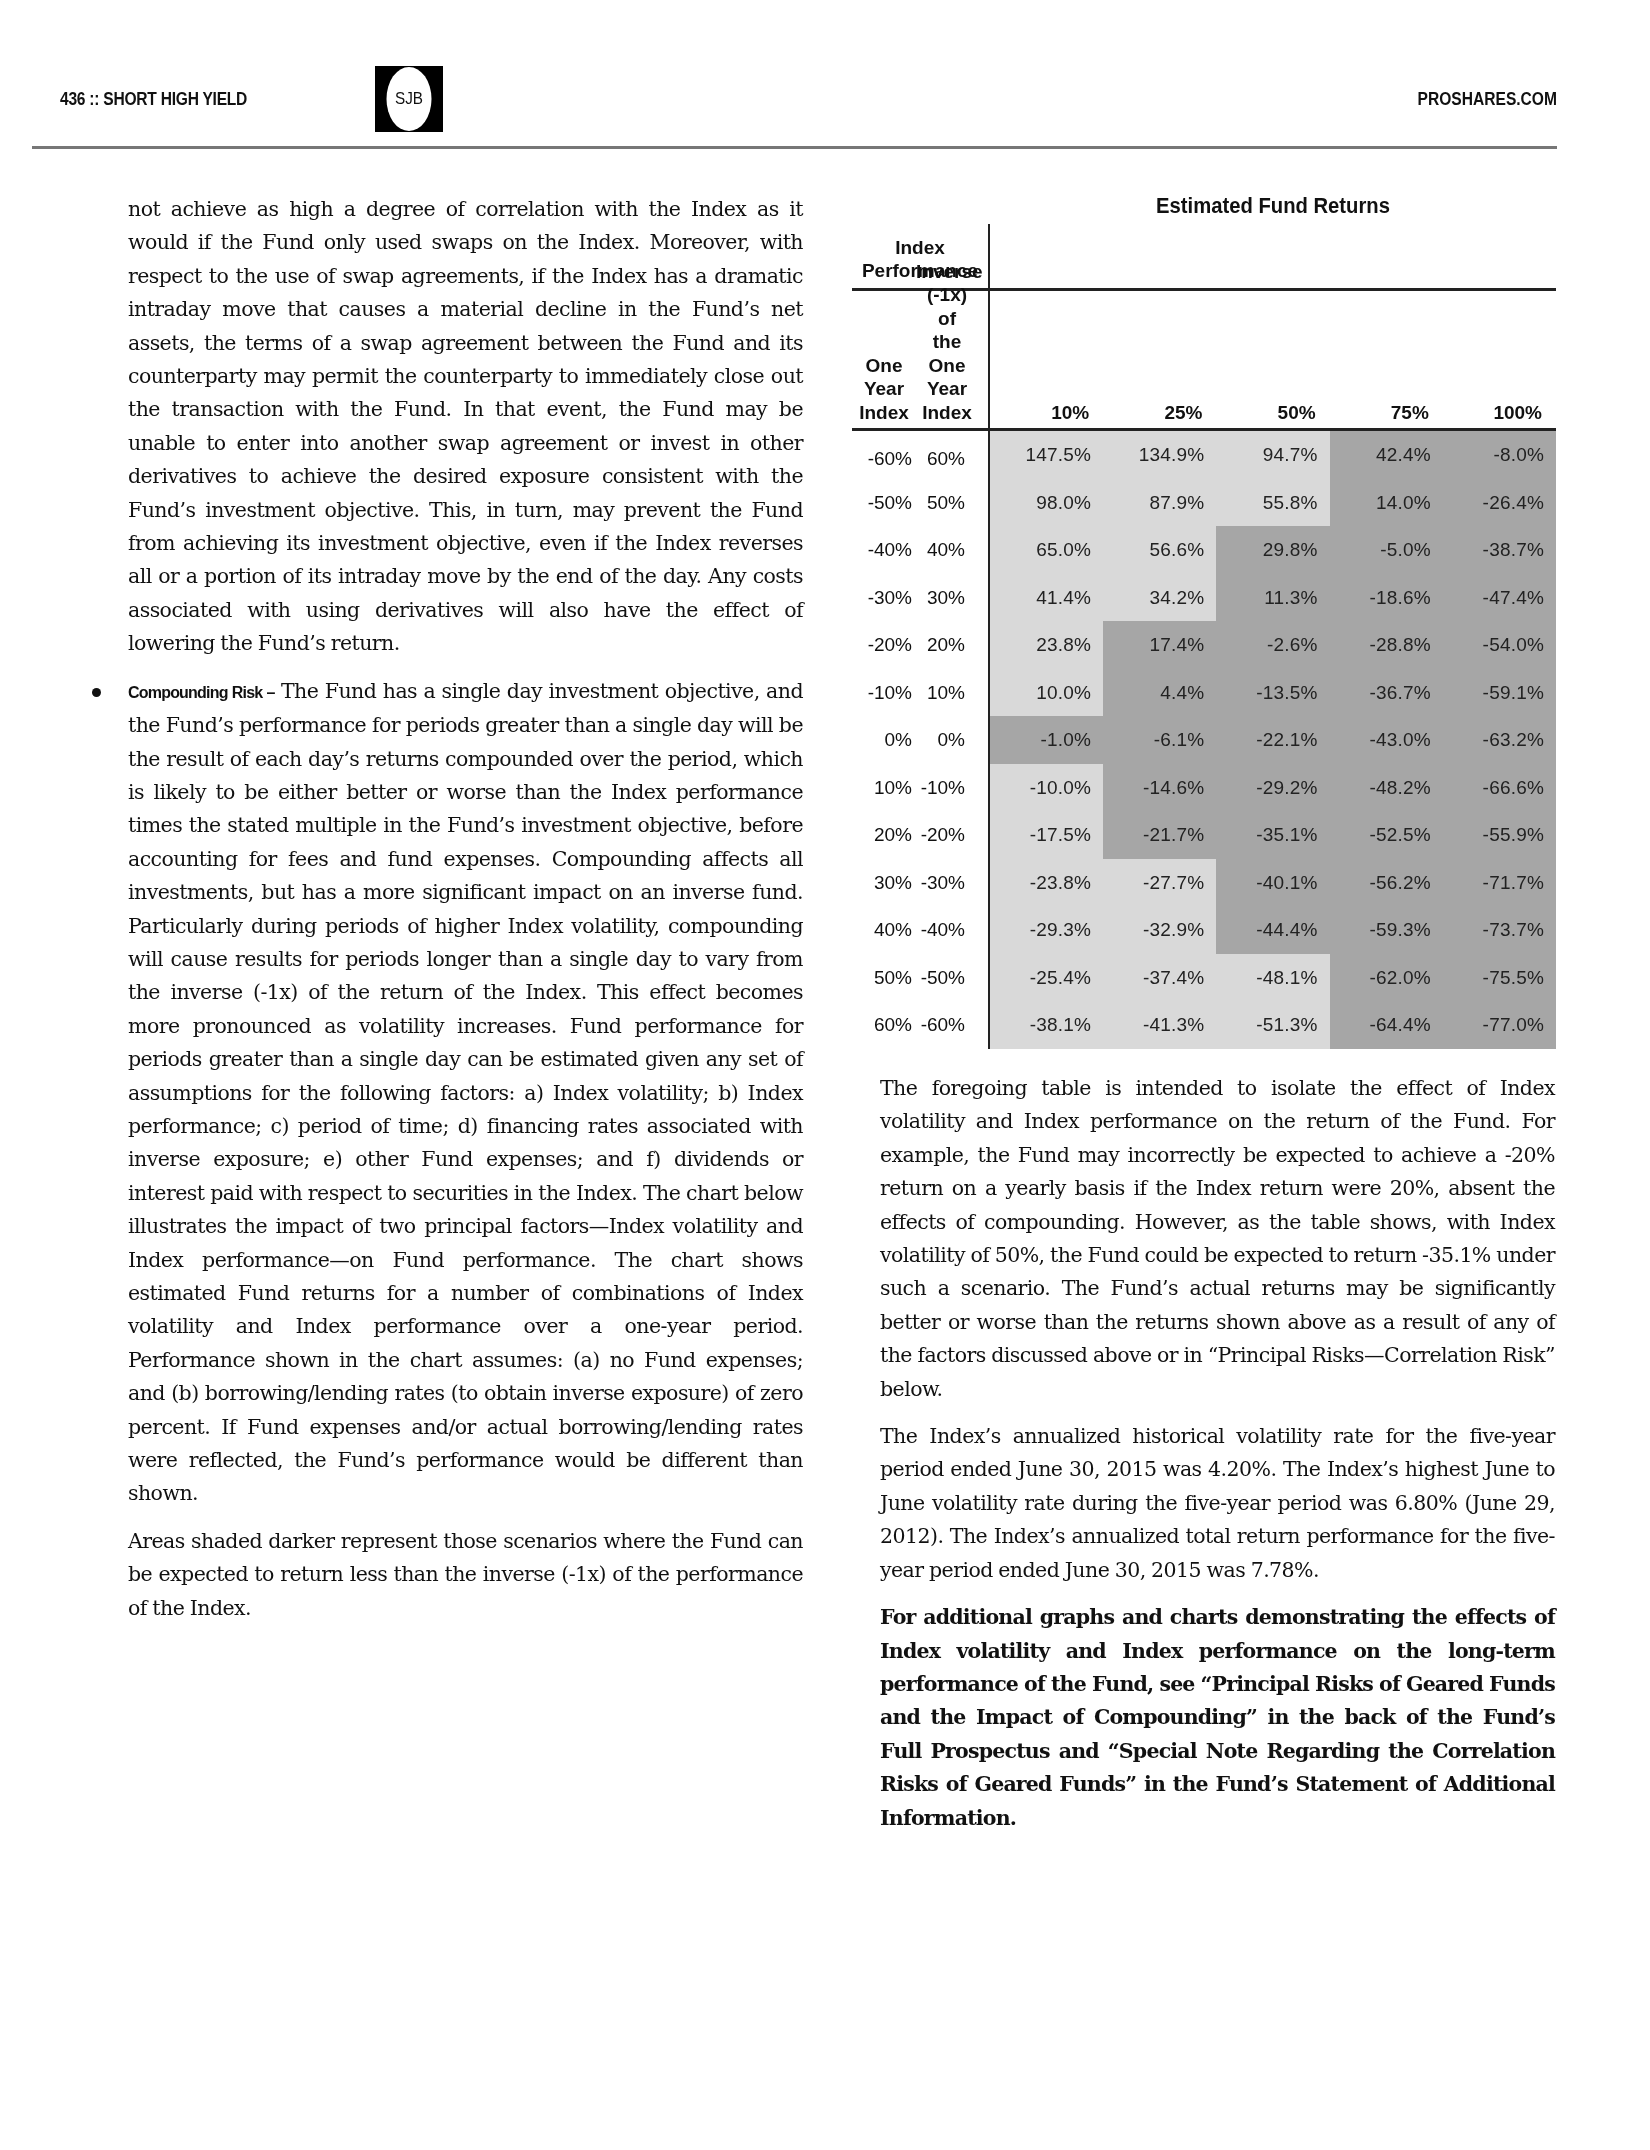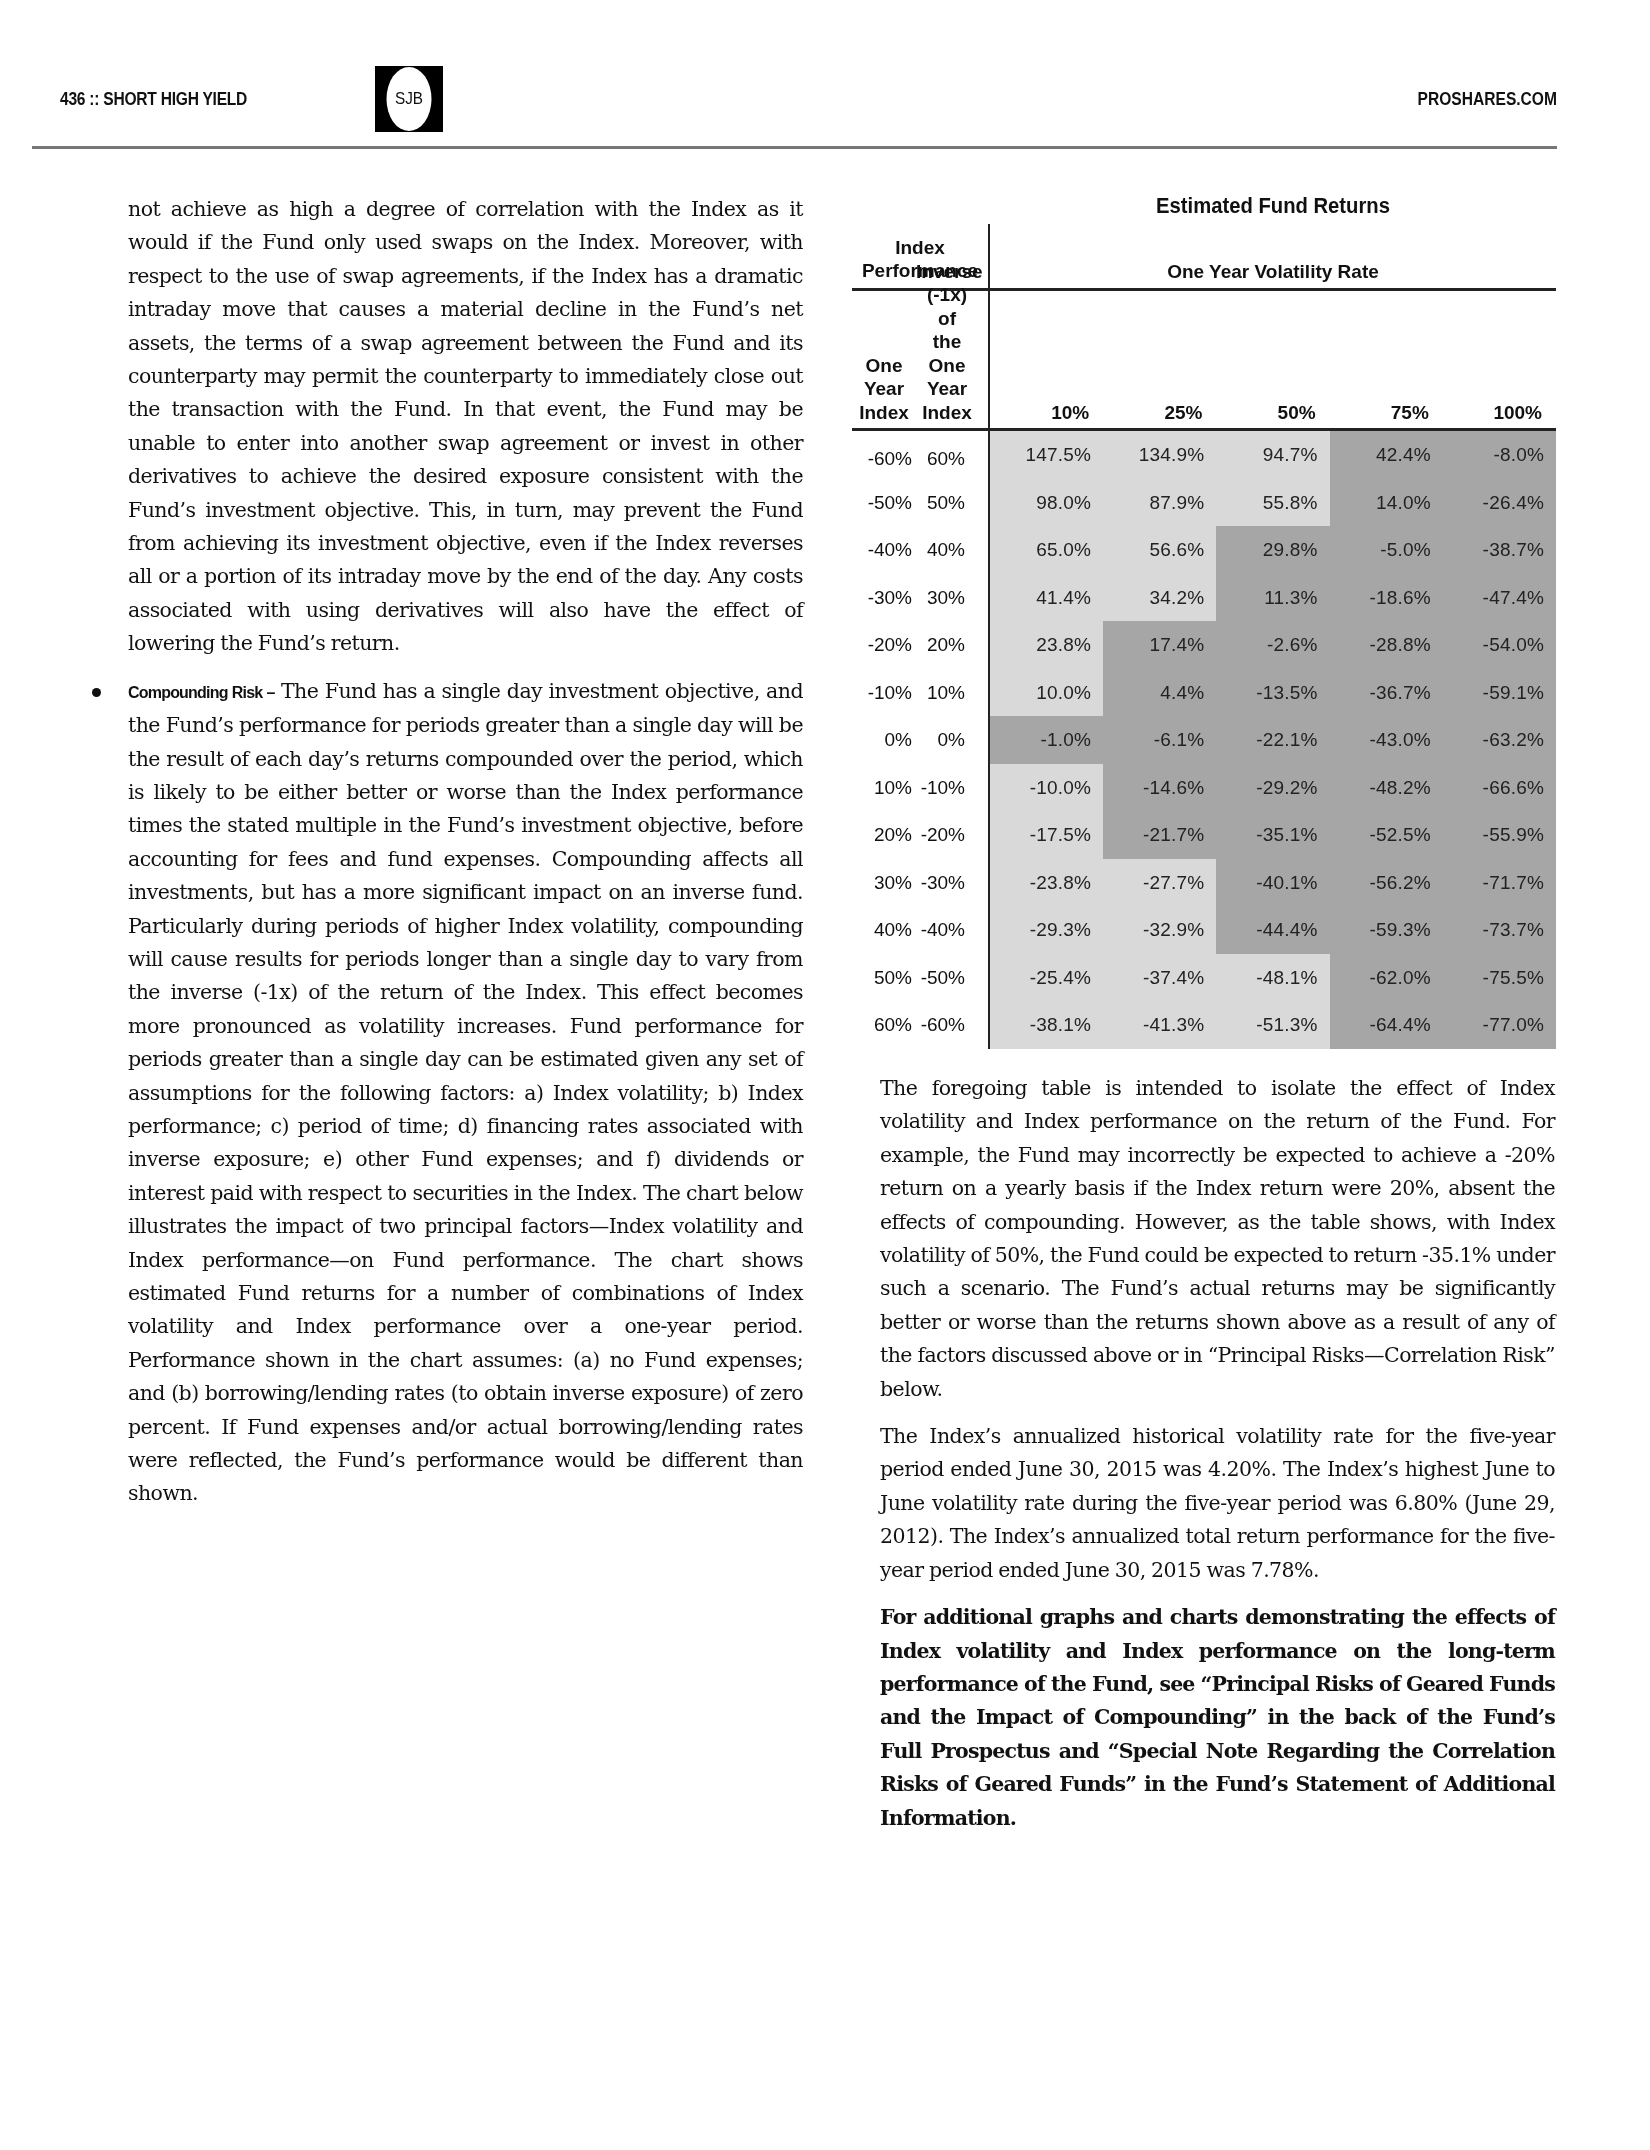--- a/index.html
+++ b/index.html
@@ -48,30 +48,30 @@
   <div class="hdr-right">PROSHARES.COM</div>
   <div class="hdr-rule"></div>
 </div>
 
 <div class="col col-left">
   <p>not achieve as high a degree of correlation with the Index as it would if the Fund only used swaps on the Index. Moreover, with respect to the use of swap agreements, if the Index has a dramatic intraday move that causes a material decline in the Fund’s net assets, the terms of a swap agreement between the Fund and its counterparty may permit the counterparty to immediately close out the transaction with the Fund. In that event, the Fund may be unable to enter into another swap agreement or invest in other derivatives to achieve the desired exposure consistent with the Fund’s investment objective. This, in turn, may prevent the Fund from achieving its investment objective, even if the Index reverses all or a portion of its intraday move by the end of the day. Any costs associated with using derivatives will also have the effect of lowering the Fund’s return.</p>
   <p class="bullet">
     <span class="bullet-dot"></span>
     <span class="risk-title">Compounding Risk –</span><span> The Fund has a single day investment objective, and the Fund’s performance for periods greater than a single day will be the result of each day’s returns compounded over the period, which is likely to be either better or worse than the Index performance times the stated multiple in the Fund’s investment objective, before accounting for fees and fund expenses. Compounding affects all investments, but has a more significant impact on an inverse fund. Particularly during periods of higher Index volatility, compounding will cause results for periods longer than a single day to vary from the inverse (-1x) of the return of the Index. This effect becomes more pronounced as volatility increases. Fund performance for periods greater than a single day can be estimated given any set of assumptions for the following factors: a) Index volatility; b) Index performance; c) period of time; d) financing rates associated with inverse exposure; e) other Fund expenses; and f) dividends or interest paid with respect to securities in the Index. The chart below illustrates the impact of two principal factors—Index volatility and Index performance—on Fund performance. The chart shows estimated Fund returns for a number of combinations of Index volatility and Index performance over a one-year period. Performance shown in the chart assumes: (a) no Fund expenses; and (b) borrowing/lending rates (to obtain inverse exposure) of zero percent. If Fund expenses and/or actual borrowing/lending rates were reflected, the Fund’s performance would be different than shown.</span>
   </p>
+  <p>Areas shaded darker represent those scenarios where the Fund can be expected to return less than the inverse (-1x) of the performance of the Index.</p>
 </div>
 
 <div class="tbl-wrap">
   <div class="tbl-title">Estimated Fund Returns</div>
   <div class="tbl-head1">
     <div class="th-idx">
       <div>Index</div>
       <div>Performance</div>
     </div>
-    <div class="th-vol">One Year Volatility Rate</div>
   </div>
   <div class="tbl-head2">
     <div class="h2-c1">
       <div>One</div>
       <div>Year</div>
       <div>Index</div>
     </div>
     <div class="h2-c2">
       <div>Inverse</div>
       <div>(-1x) of</div>

